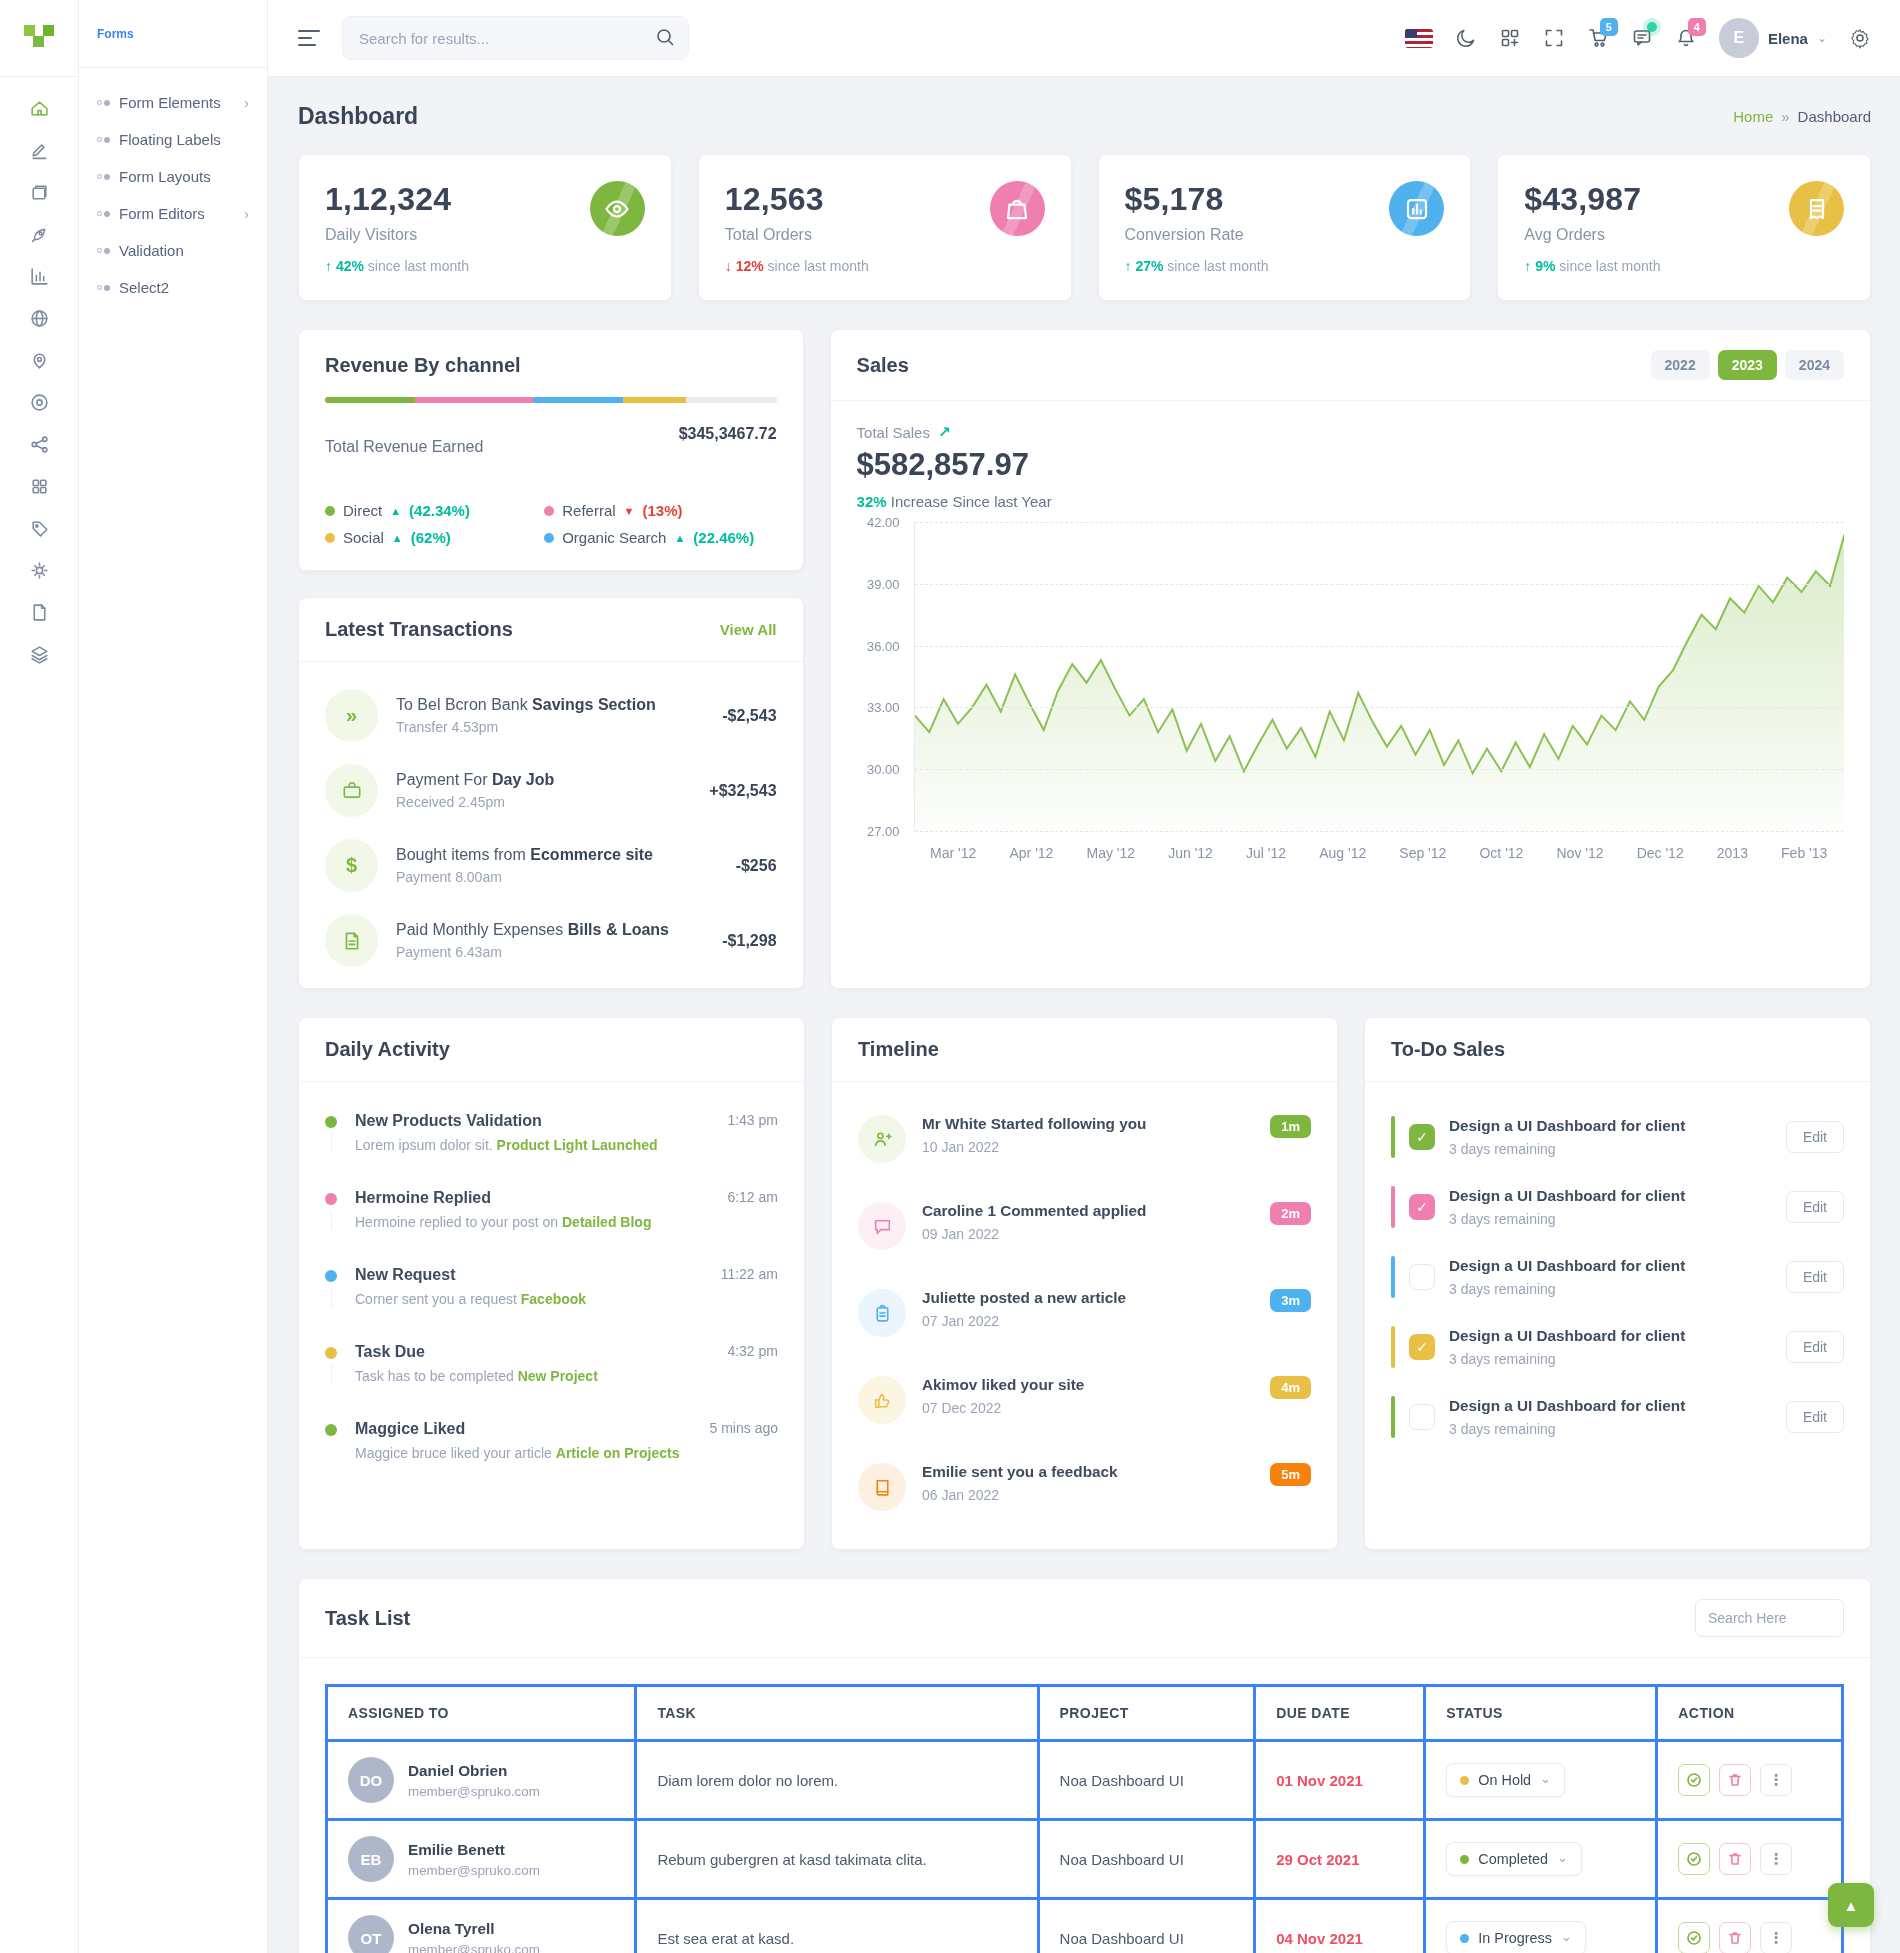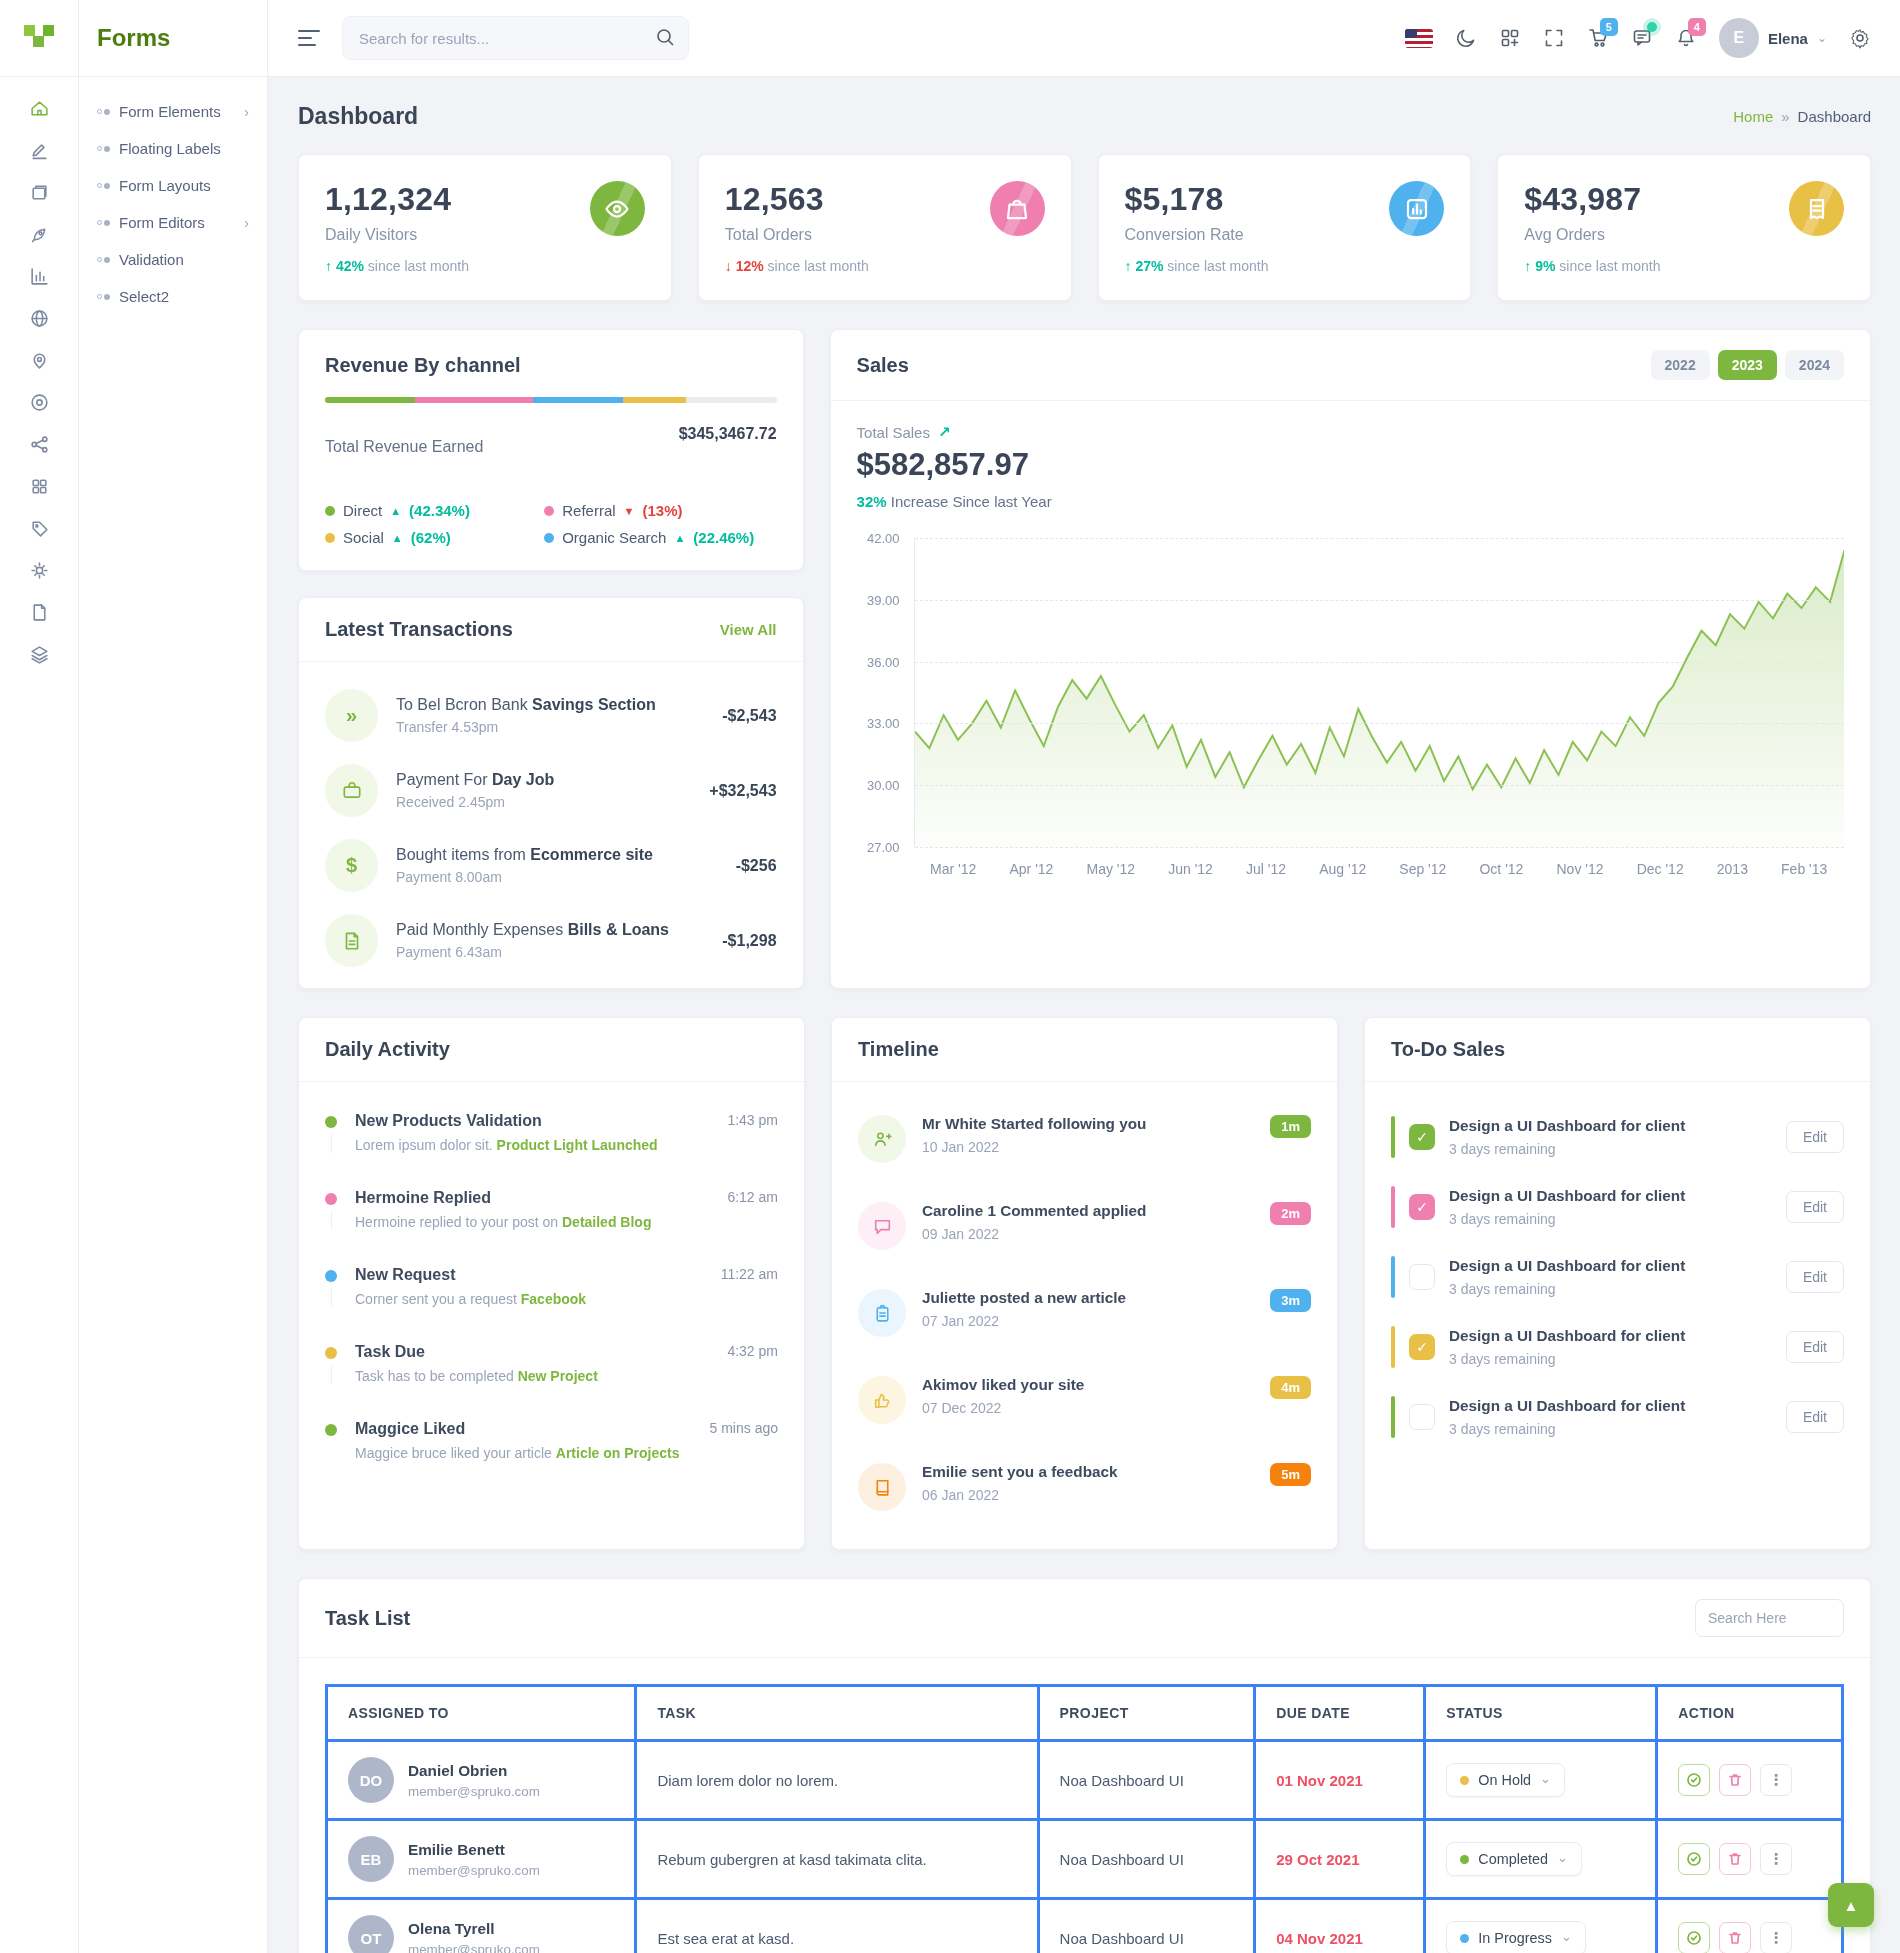--- a/index.html
+++ b/index.html
@@ -20,21 +20,21 @@
   
   .rail{width:79px;background:#fff;border-right:1px solid var(--border);flex:0 0 79px;display:flex;flex-direction:column;align-items:center}
   .rail .logo{height:77px;display:flex;align-items:center;justify-content:center;width:100%;border-bottom:1px solid var(--border)}
   .rail-icons{padding-top:14px;display:flex;flex-direction:column;gap:8px}
   .rail-btn{width:42px;height:34px;display:flex;align-items:center;justify-content:center;color:#7d8aa0;cursor:pointer;border-radius:6px}
   .rail-btn.active{color:var(--green)}
   .rail-btn svg{width:21px;height:21px;stroke:currentColor;fill:none;stroke-width:1.5;stroke-linecap:round;stroke-linejoin:round}
 
   
   .submenu{width:189px;background:#fff;border-right:1px solid var(--border);flex:0 0 189px}
-  .submenu-head{height:77px;display:flex;align-items:center;padding:0 18px;font-size:24px;font-weight:700;color:#4d7c0f;border-bottom:1px solid var(--border)}
+  .submenu-head{height:68px;display:flex;align-items:center;padding:0 18px;font-size:12px;font-weight:700;color:#3b82f6;border-bottom:1px solid var(--border)}
   .submenu-list{padding:16px 8px}
   .sm-item{display:flex;align-items:center;gap:9px;padding:10px 10px;font-size:15px;color:#5a6480;cursor:pointer;border-radius:6px}
   .mk{display:inline-flex;align-items:center;gap:2px;flex:0 0 auto}
   .mk i{display:block;width:5px;height:5px;border-radius:50%;border:1px solid #aab2c5}
   .mk i+i{width:6px;height:6px;background:#aab2c5;border:none}
   .sm-item .lbl{flex:1}
   .sm-item .chev{color:#9aa4b8;font-size:14px}
 
   
   .main{flex:1;display:flex;flex-direction:column;min-width:0}
@@ -116,21 +116,21 @@
   
   .sales-tabs{display:flex;gap:8px}
   .stab{padding:7px 14px;border-radius:7px;font-size:14px;color:#7d8aa0;background:#f3f4f7;cursor:pointer;font-weight:600}
   .stab.active{background:var(--green);color:#fff}
   .sales-body{padding:22px 26px 26px}
   .ts-label{font-size:15px;color:#8a94a8;display:flex;align-items:center;gap:8px}
   .ts-label .arrow{color:var(--teal);font-weight:700}
   .ts-value{font-size:31px;font-weight:700;color:#3a4557;margin-top:6px}
   .ts-sub{font-size:15px;color:#66718a;margin-top:10px}
   .ts-sub b{color:var(--teal);font-weight:700}
-  .chart{display:flex;margin-top:28px}
+  .chart{display:flex;margin-top:12px}
   .ylabels{width:57px;position:relative;flex:0 0 57px}
   .ytick{position:absolute;right:14px;transform:translateY(-50%);font-size:13px;color:#8a94a8}
   .plot{flex:1;position:relative;height:309px;border-left:1px solid #e7eaef}
   .gridline{position:absolute;left:0;right:0;border-top:1px dashed #e3e7ec}
   .plot svg{position:absolute;inset:0;width:100%;height:100%}
   .xlabels{display:flex;justify-content:space-around;margin-top:14px;font-size:14px;color:#8a94a8;padding-left:57px}
 
   
   .row3{display:grid;grid-template-columns:repeat(3,1fr);gap:26px;margin-top:28px;align-items:stretch}
   .act-body{padding:18px 26px 12px}

